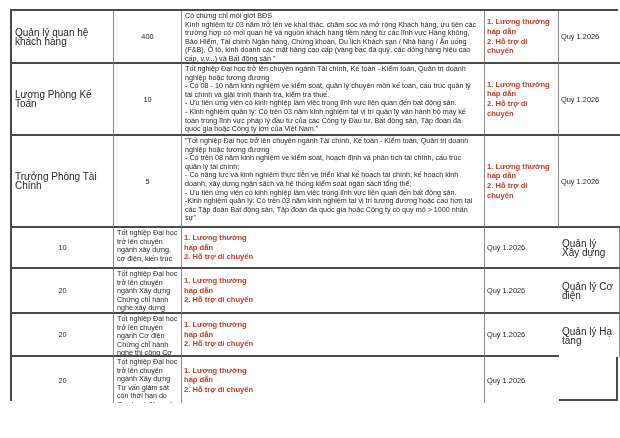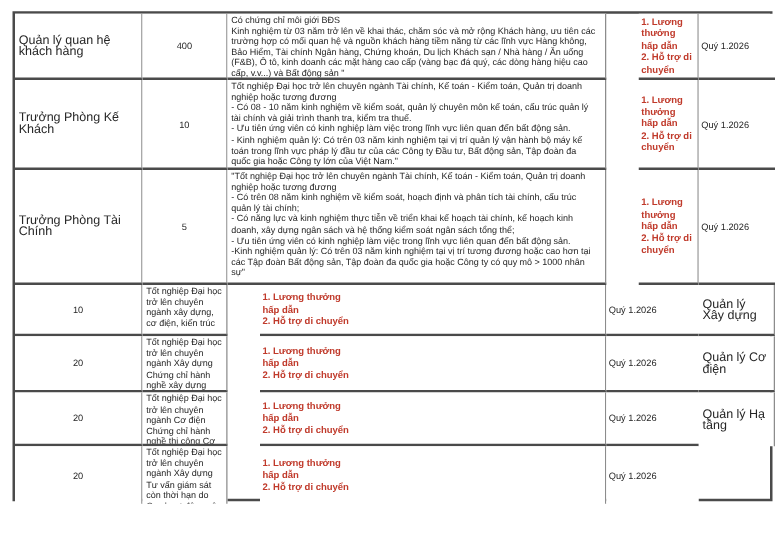--- a/index.html
+++ b/index.html
@@ -18,21 +18,21 @@
     border-right:1px solid #8c8c8c;
     border-bottom:2px solid #4a4a4a;
     overflow:hidden;
     background:#ffffff;
   }
   .cell.last-col{border-right:none;text-align:right;}
   .cell.last-row{border-bottom:none;}
   .pos{display:flex;align-items:center;padding:19px 3px;font-size:10px;line-height:9px;}
   .num{display:flex;align-items:center;justify-content:center;font-size:7.4px;}
   .req{padding:1px 3px;font-size:7.2px;line-height:8.6px;white-space:pre-line;}
-  .ben{display:flex;align-items:center;padding:1px 2px;margin-left:26px;}
+  .ben{display:flex;align-items:center;padding:1px 2px;}
   .ben span{font-weight:bold;font-size:7.6px;line-height:9.6px;white-space:pre-line;}
   .tim{display:flex;align-items:center;padding:1px 2px;font-size:7.4px;}
 </style>
 </head>
 <body>
 
 <div id="recruitment-table">
 
   <div class="cell pos">Quản lý quan hệ khách hàng</div>
   <div class="cell num">400</div>
@@ -42,21 +42,21 @@
 Bảo Hiểm, Tài chính Ngân hàng, Chứng khoán, Du lịch Khách sạn / Nhà hàng / Ăn uống
 (F&amp;B), Ô tô, kinh doanh các mặt hàng cao cấp (vàng bạc đá quý, các dòng hàng hiệu cao
 cấp, v.v...) và Bất động sản  "</div>
   <div class="cell ben">
       <span style="color: rgb(192, 58, 43);">1. Lương thưởng
 hấp dẫn
 2. Hỗ trợ di chuyển</span>
     </div>
   <div class="cell tim last-col">Quý 1.2026</div>
 
-  <div class="cell pos">Trưởng Phòng Kế Khách</div>
+  <div class="cell pos">Lương Phòng Kế Toán</div>
   <div class="cell num">10</div>
   <div class="cell req">Tốt nghiệp Đại học trở lên chuyên ngành Tài chính, Kế toán - Kiểm toán, Quản trị doanh
 nghiệp hoặc tương đương
 - Có 08 - 10 năm kinh nghiệm về kiểm soát, quản lý chuyên môn kế toán, cấu trúc quản lý
 tài chính và giải trình thanh tra, kiểm tra thuế.
 - Ưu tiên ứng viên có kinh nghiệp làm việc trong lĩnh vực liên quan đến bất động sản.
 - Kinh nghiệm quản lý: Có trên 03 năm kinh nghiệm tại vị trí quản lý vận hành bộ máy kế
 toán trong lĩnh vực pháp lý đầu tư của các Công ty Đầu tư, Bất động sản, Tập đoàn đa
 quốc gia hoặc Công ty lớn của Việt Nam."</div>
   <div class="cell ben">

